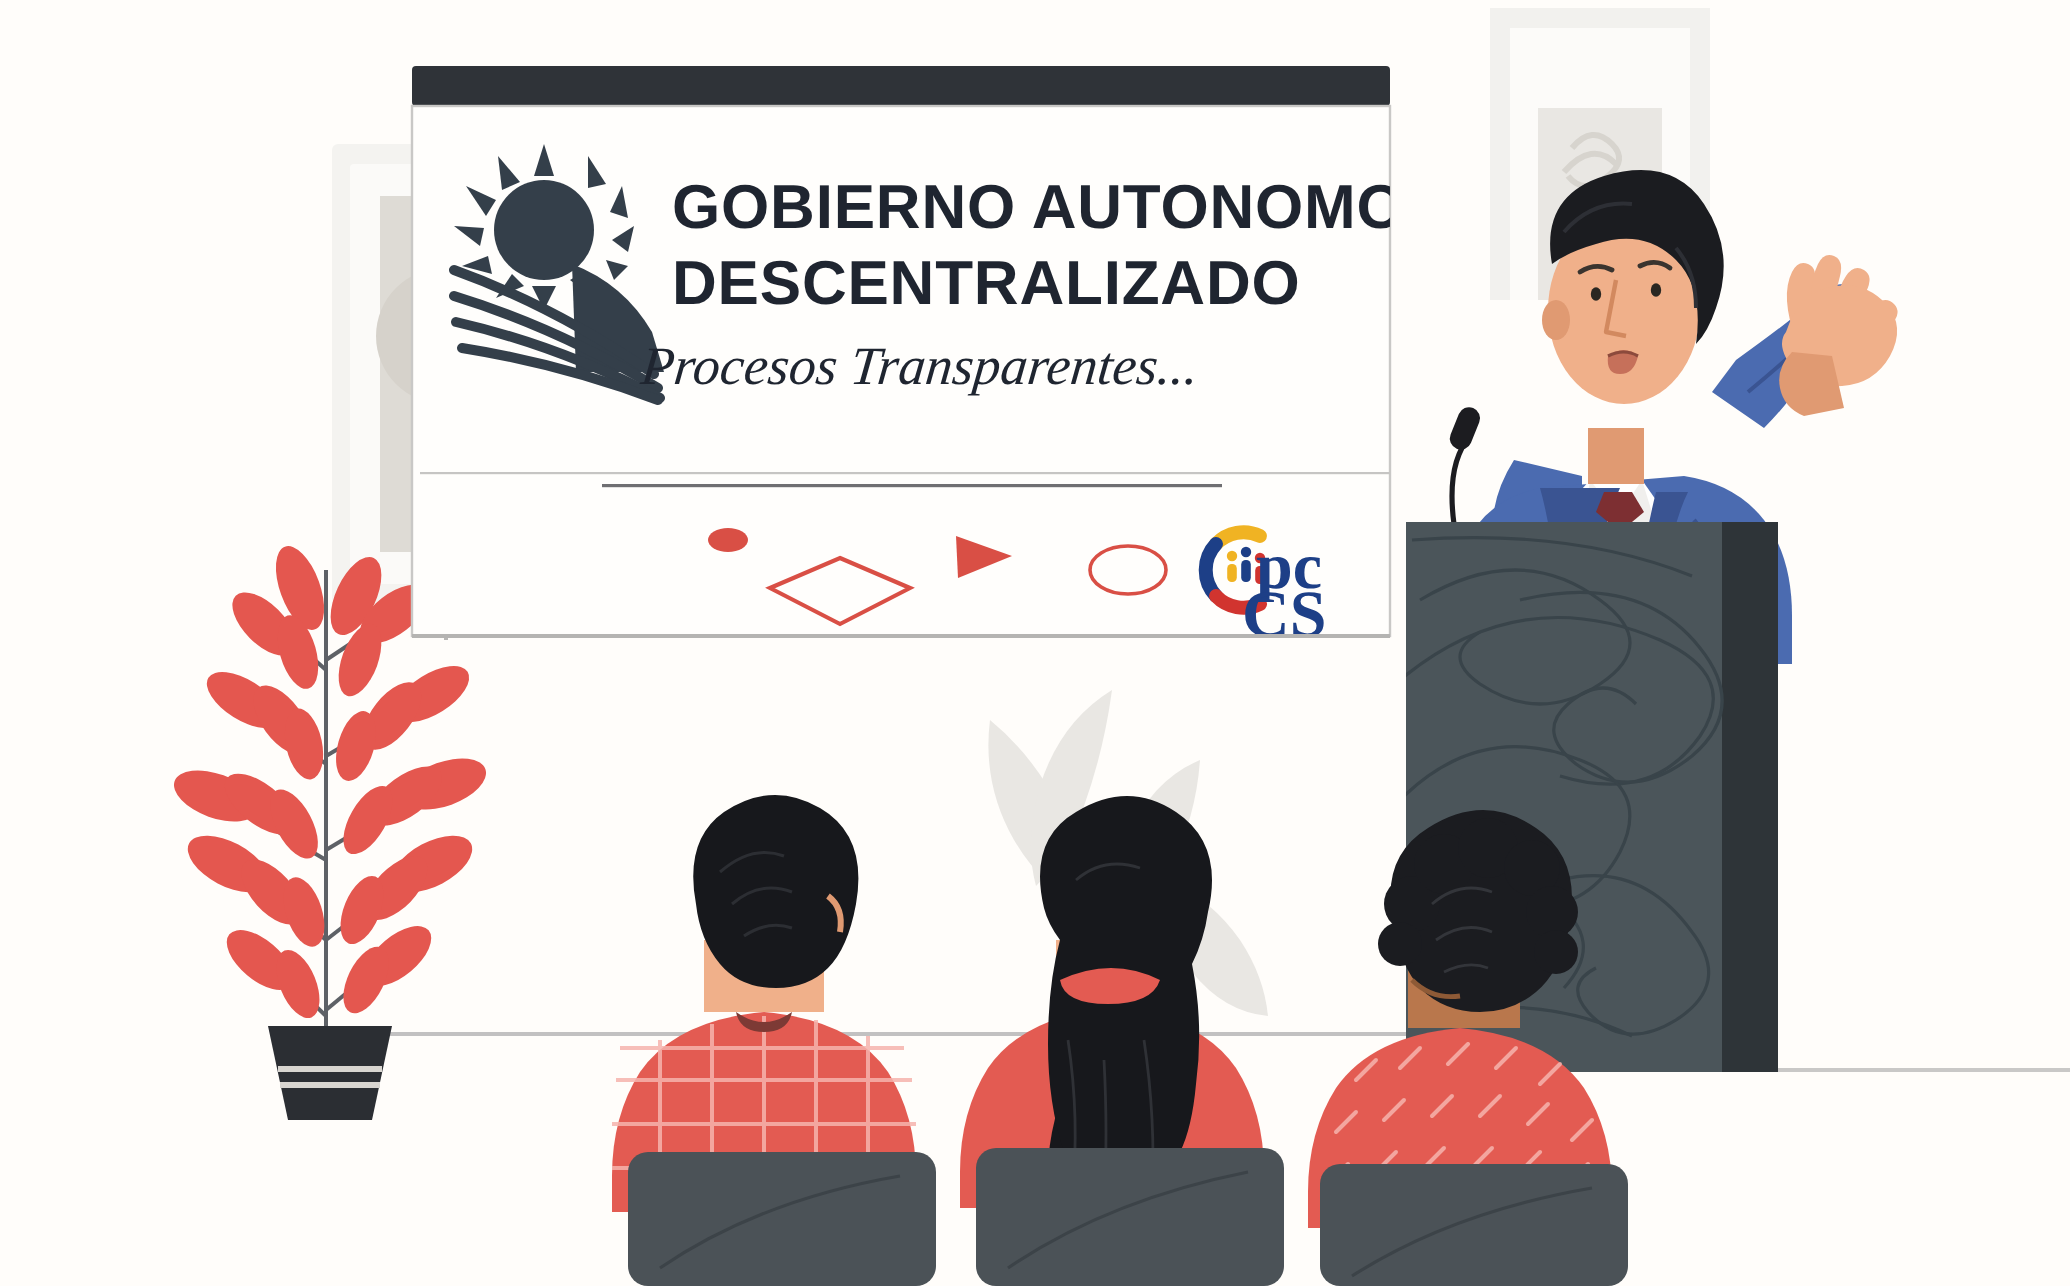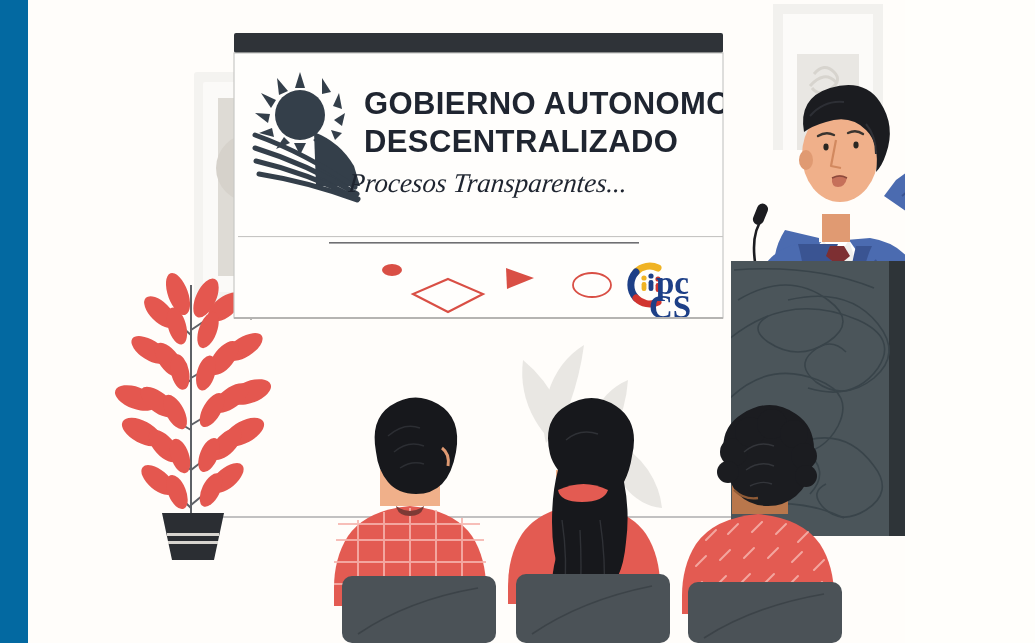--- a/index.html
+++ b/index.html
@@ -1,21 +1,21 @@
 <!DOCTYPE html>
 <html><head>
 <meta charset="utf-8">
 <style>
   html,body{margin:0;padding:0;}
   body{
     width:1035px;height:643px;overflow:hidden;
     background:#fffefb;
     font-family:"Liberation Sans", sans-serif;
   }
-  #scene{position:relative;width:877px;height:643px;overflow:hidden;background:#0369a1;padding-left:28px;}
+  #scene{position:relative;width:1035px;height:643px;overflow:hidden;background:#0ea5e9;}
   #scene svg{display:block;}
 </style>
 </head>
 <body>
 
 <div id="scene">
 
 <svg width="1035" height="643" viewBox="0 0 1035 643" xmlns="http://www.w3.org/2000/svg">
   <defs>
     <clipPath id="clipScreen">

